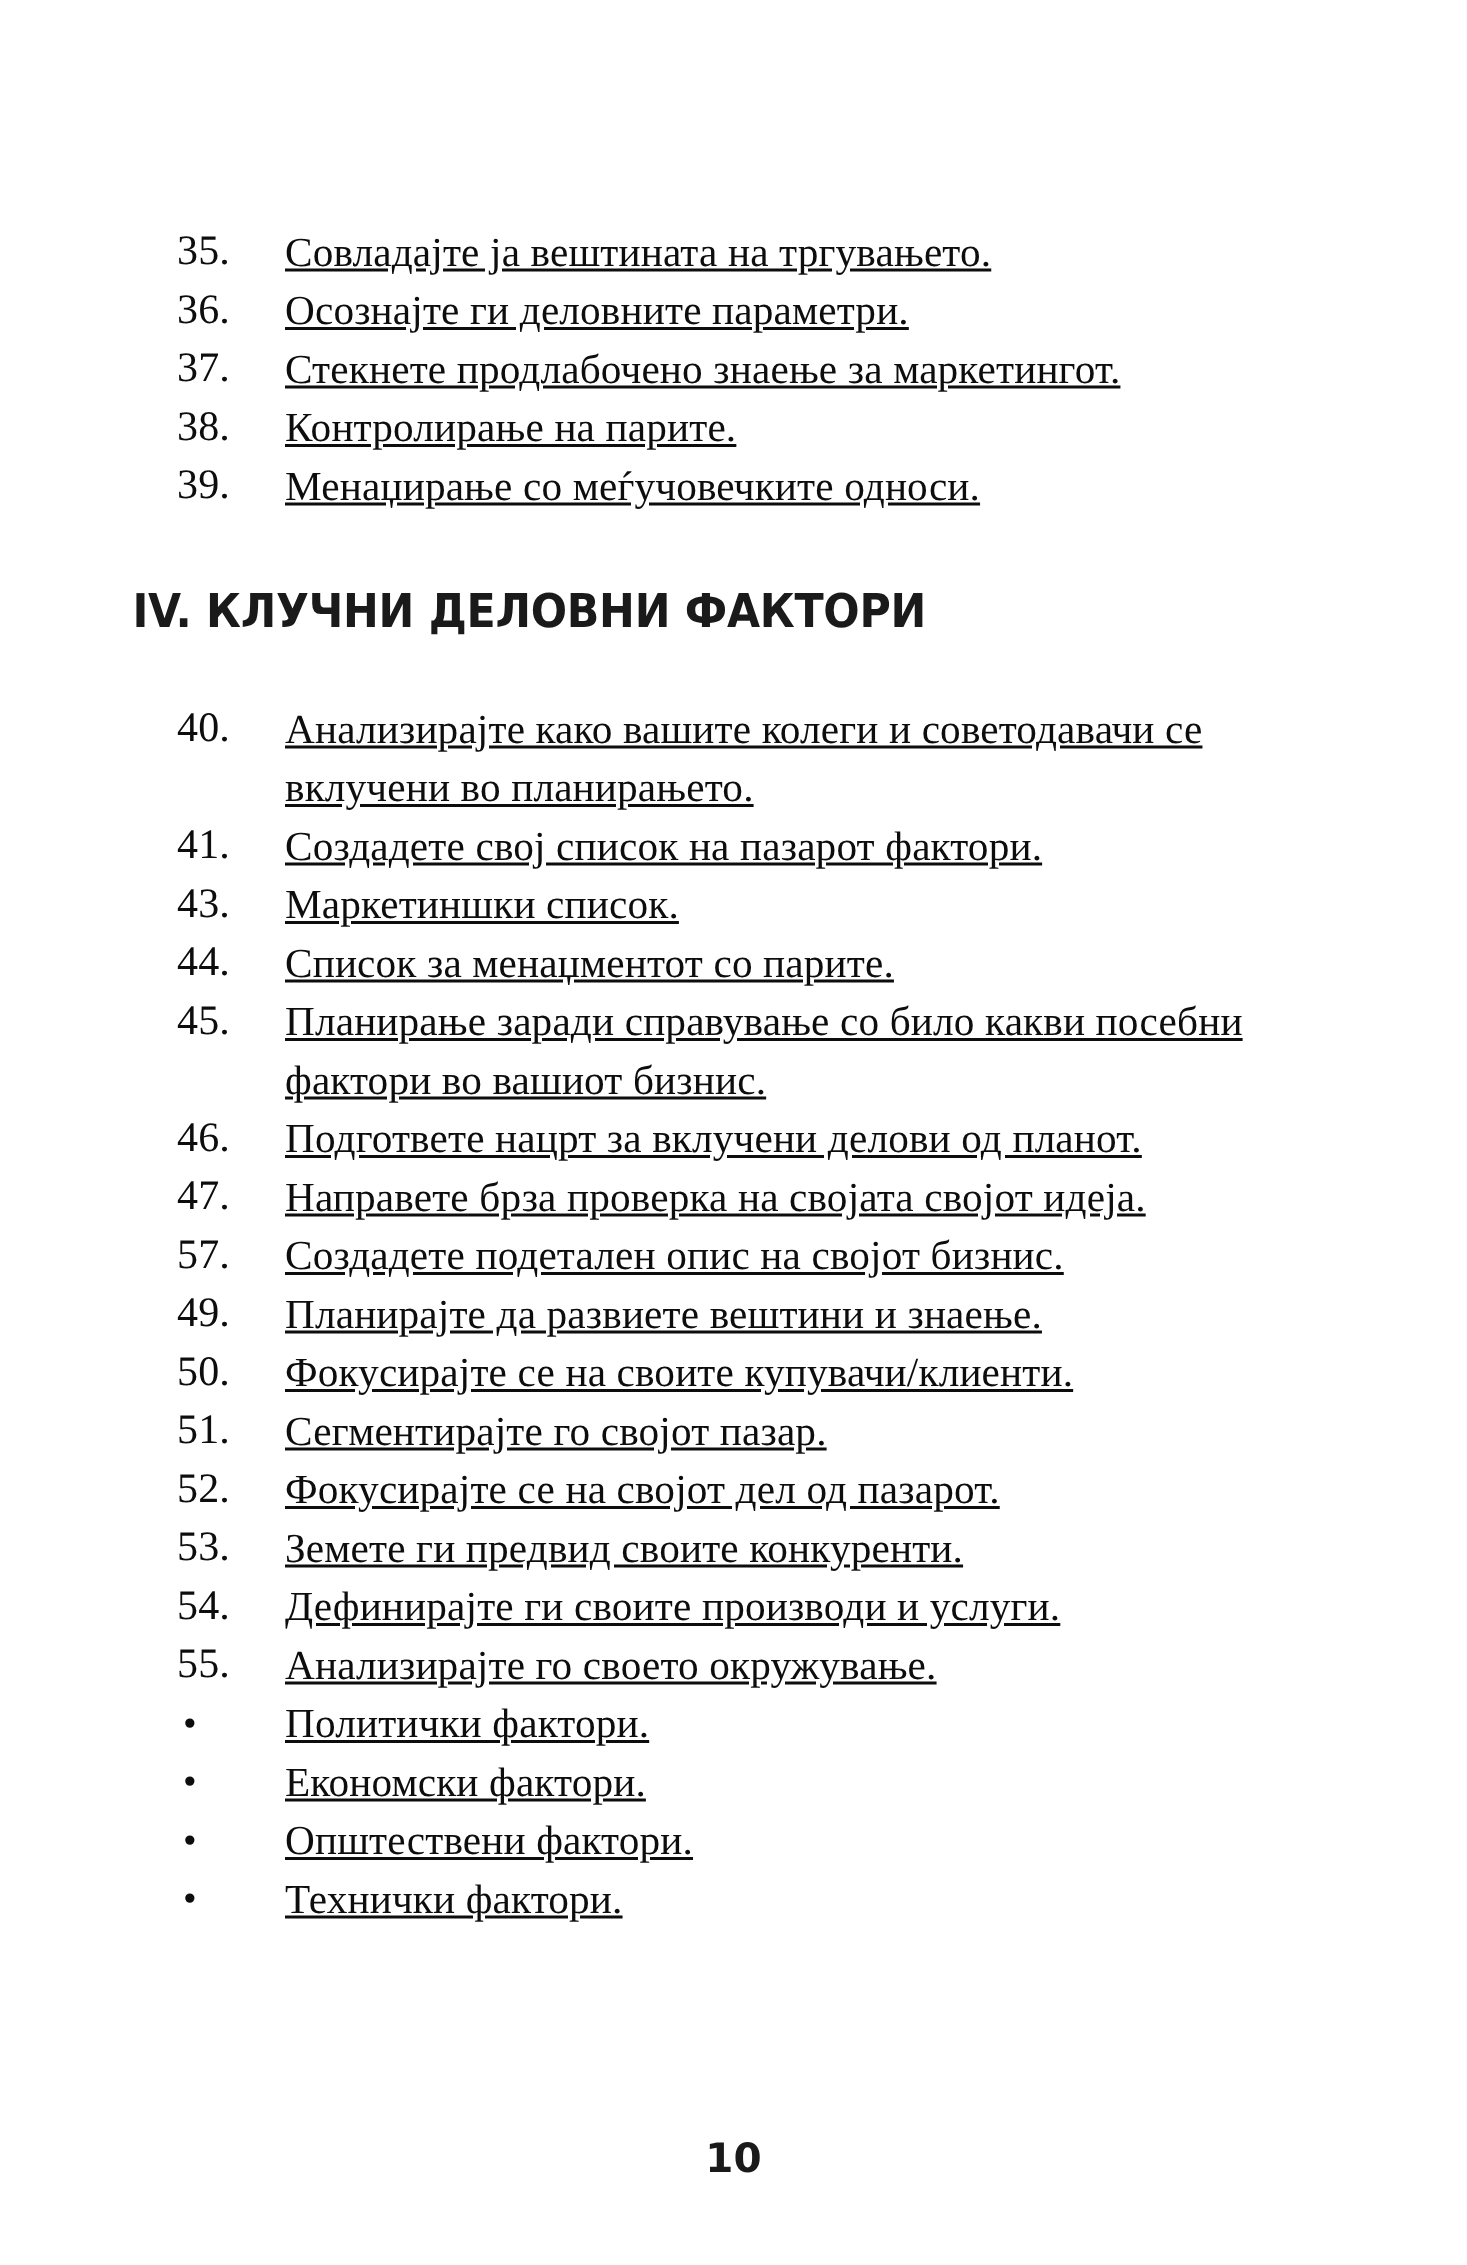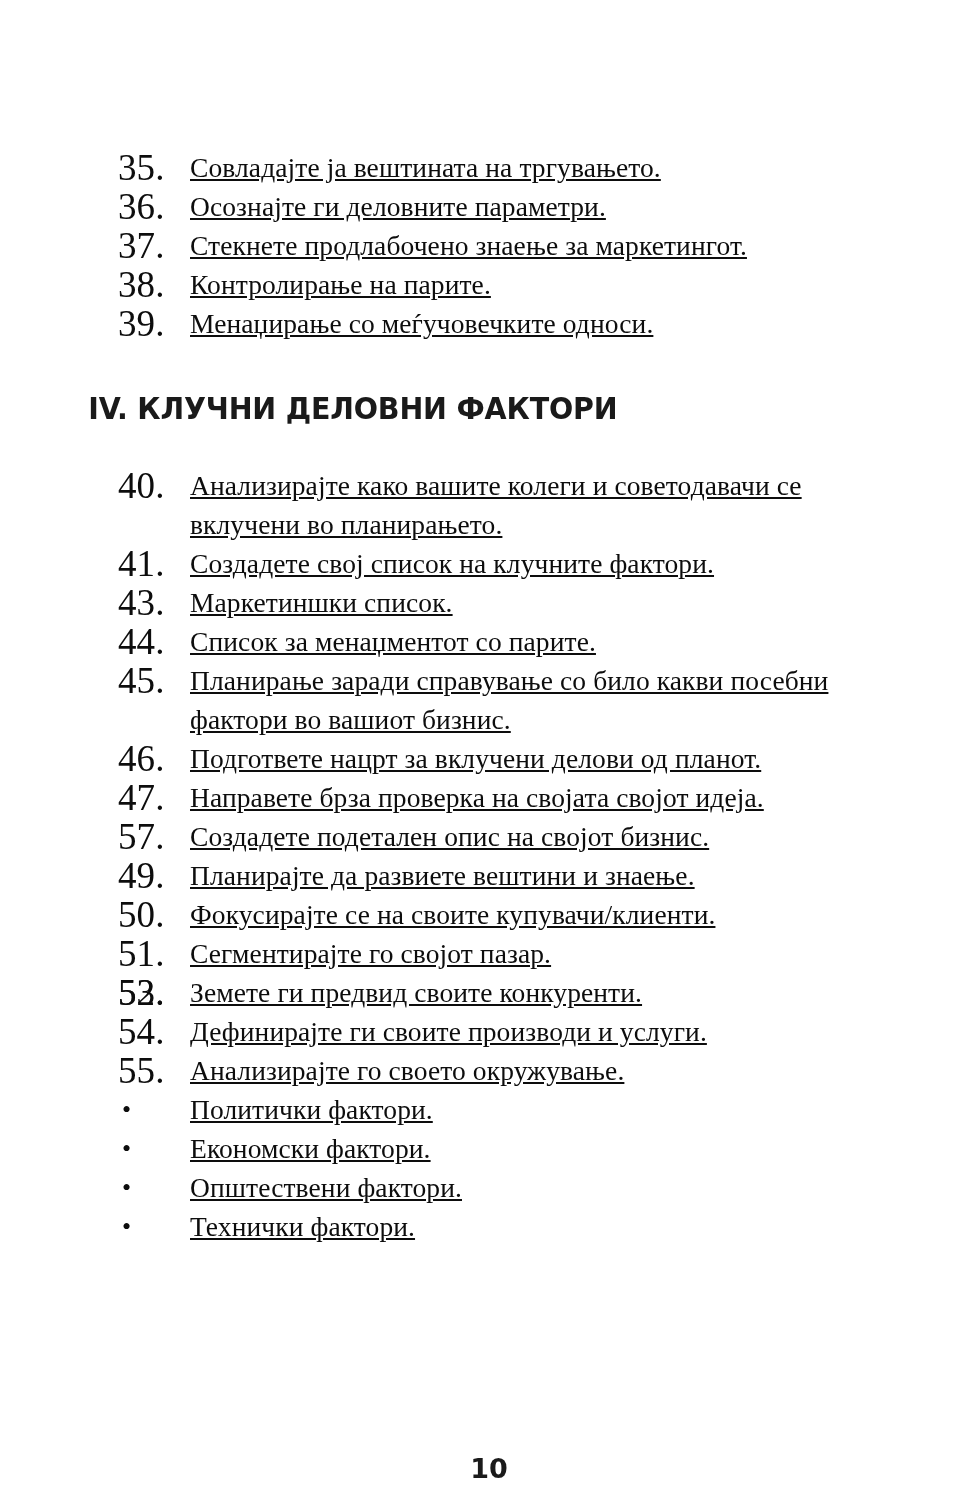--- a/index.html
+++ b/index.html
@@ -49,21 +49,21 @@
     text-align: left;
     letter-spacing: 0.1px;
   }
 
   .item .marker {
     position: absolute;
     left: 118px;
     top: 0;
     width: 56px;
     text-align: left;
-    font-size: 37px;
+    font-size: 28px;
     line-height: 39px;
     color: #0d0d0d;
     white-space: nowrap;
   }
 
   .item.bullet .marker {
     left: 122px;
     font-size: 26px;
     line-height: 39px;
   }
@@ -95,21 +95,20 @@
     position: absolute;
     left: 0;
     top: 1424px;
     width: 978px;
     text-align: center;
     font-family: "DejaVu Sans", "Liberation Sans", sans-serif;
     font-weight: bold;
     font-size: 27px;
     line-height: 32px;
     color: #1a1a1a;
-    margin-top: 29px;
   }
 </style>
 </head>
 <body>
 
 <div class="page">
 
   <div class="content">
 
     <div class="list-block" id="top-list">
@@ -137,21 +136,21 @@
 
     <div class="section-heading">IV. КЛУЧНИ ДЕЛОВНИ ФАКТОРИ</div>
 
     <div class="list-block" id="main-list">
         <div class="item">
           <span class="marker">40.</span>
           <span class="body">Анализирајте како вашите колеги и советодавачи се вклучени во планирањето.</span>
         </div>
         <div class="item">
           <span class="marker">41.</span>
-          <span class="body">Создадете свој список на клучните фактори.</span>
+          <span class="body">Создадете свој список на пазарот фактори.</span>
         </div>
         <div class="item">
           <span class="marker">43.</span>
           <span class="body">Маркетиншки список.</span>
         </div>
         <div class="item">
           <span class="marker">44.</span>
           <span class="body">Список за менаџментот со парите.</span>
         </div>
         <div class="item">
@@ -177,20 +176,21 @@
         <div class="item">
           <span class="marker">50.</span>
           <span class="body">Фокусирајте се на своите купувачи/клиенти.</span>
         </div>
         <div class="item">
           <span class="marker">51.</span>
           <span class="body">Сегментирајте го својот пазар.</span>
         </div>
         <div class="item">
           <span class="marker">52.</span>
+          <span class="body">Фокусирајте се на својот дел од пазарот.</span>
         </div>
         <div class="item">
           <span class="marker">53.</span>
           <span class="body">Земете ги предвид своите конкуренти.</span>
         </div>
         <div class="item">
           <span class="marker">54.</span>
           <span class="body">Дефинирајте ги своите производи и услуги.</span>
         </div>
         <div class="item">

